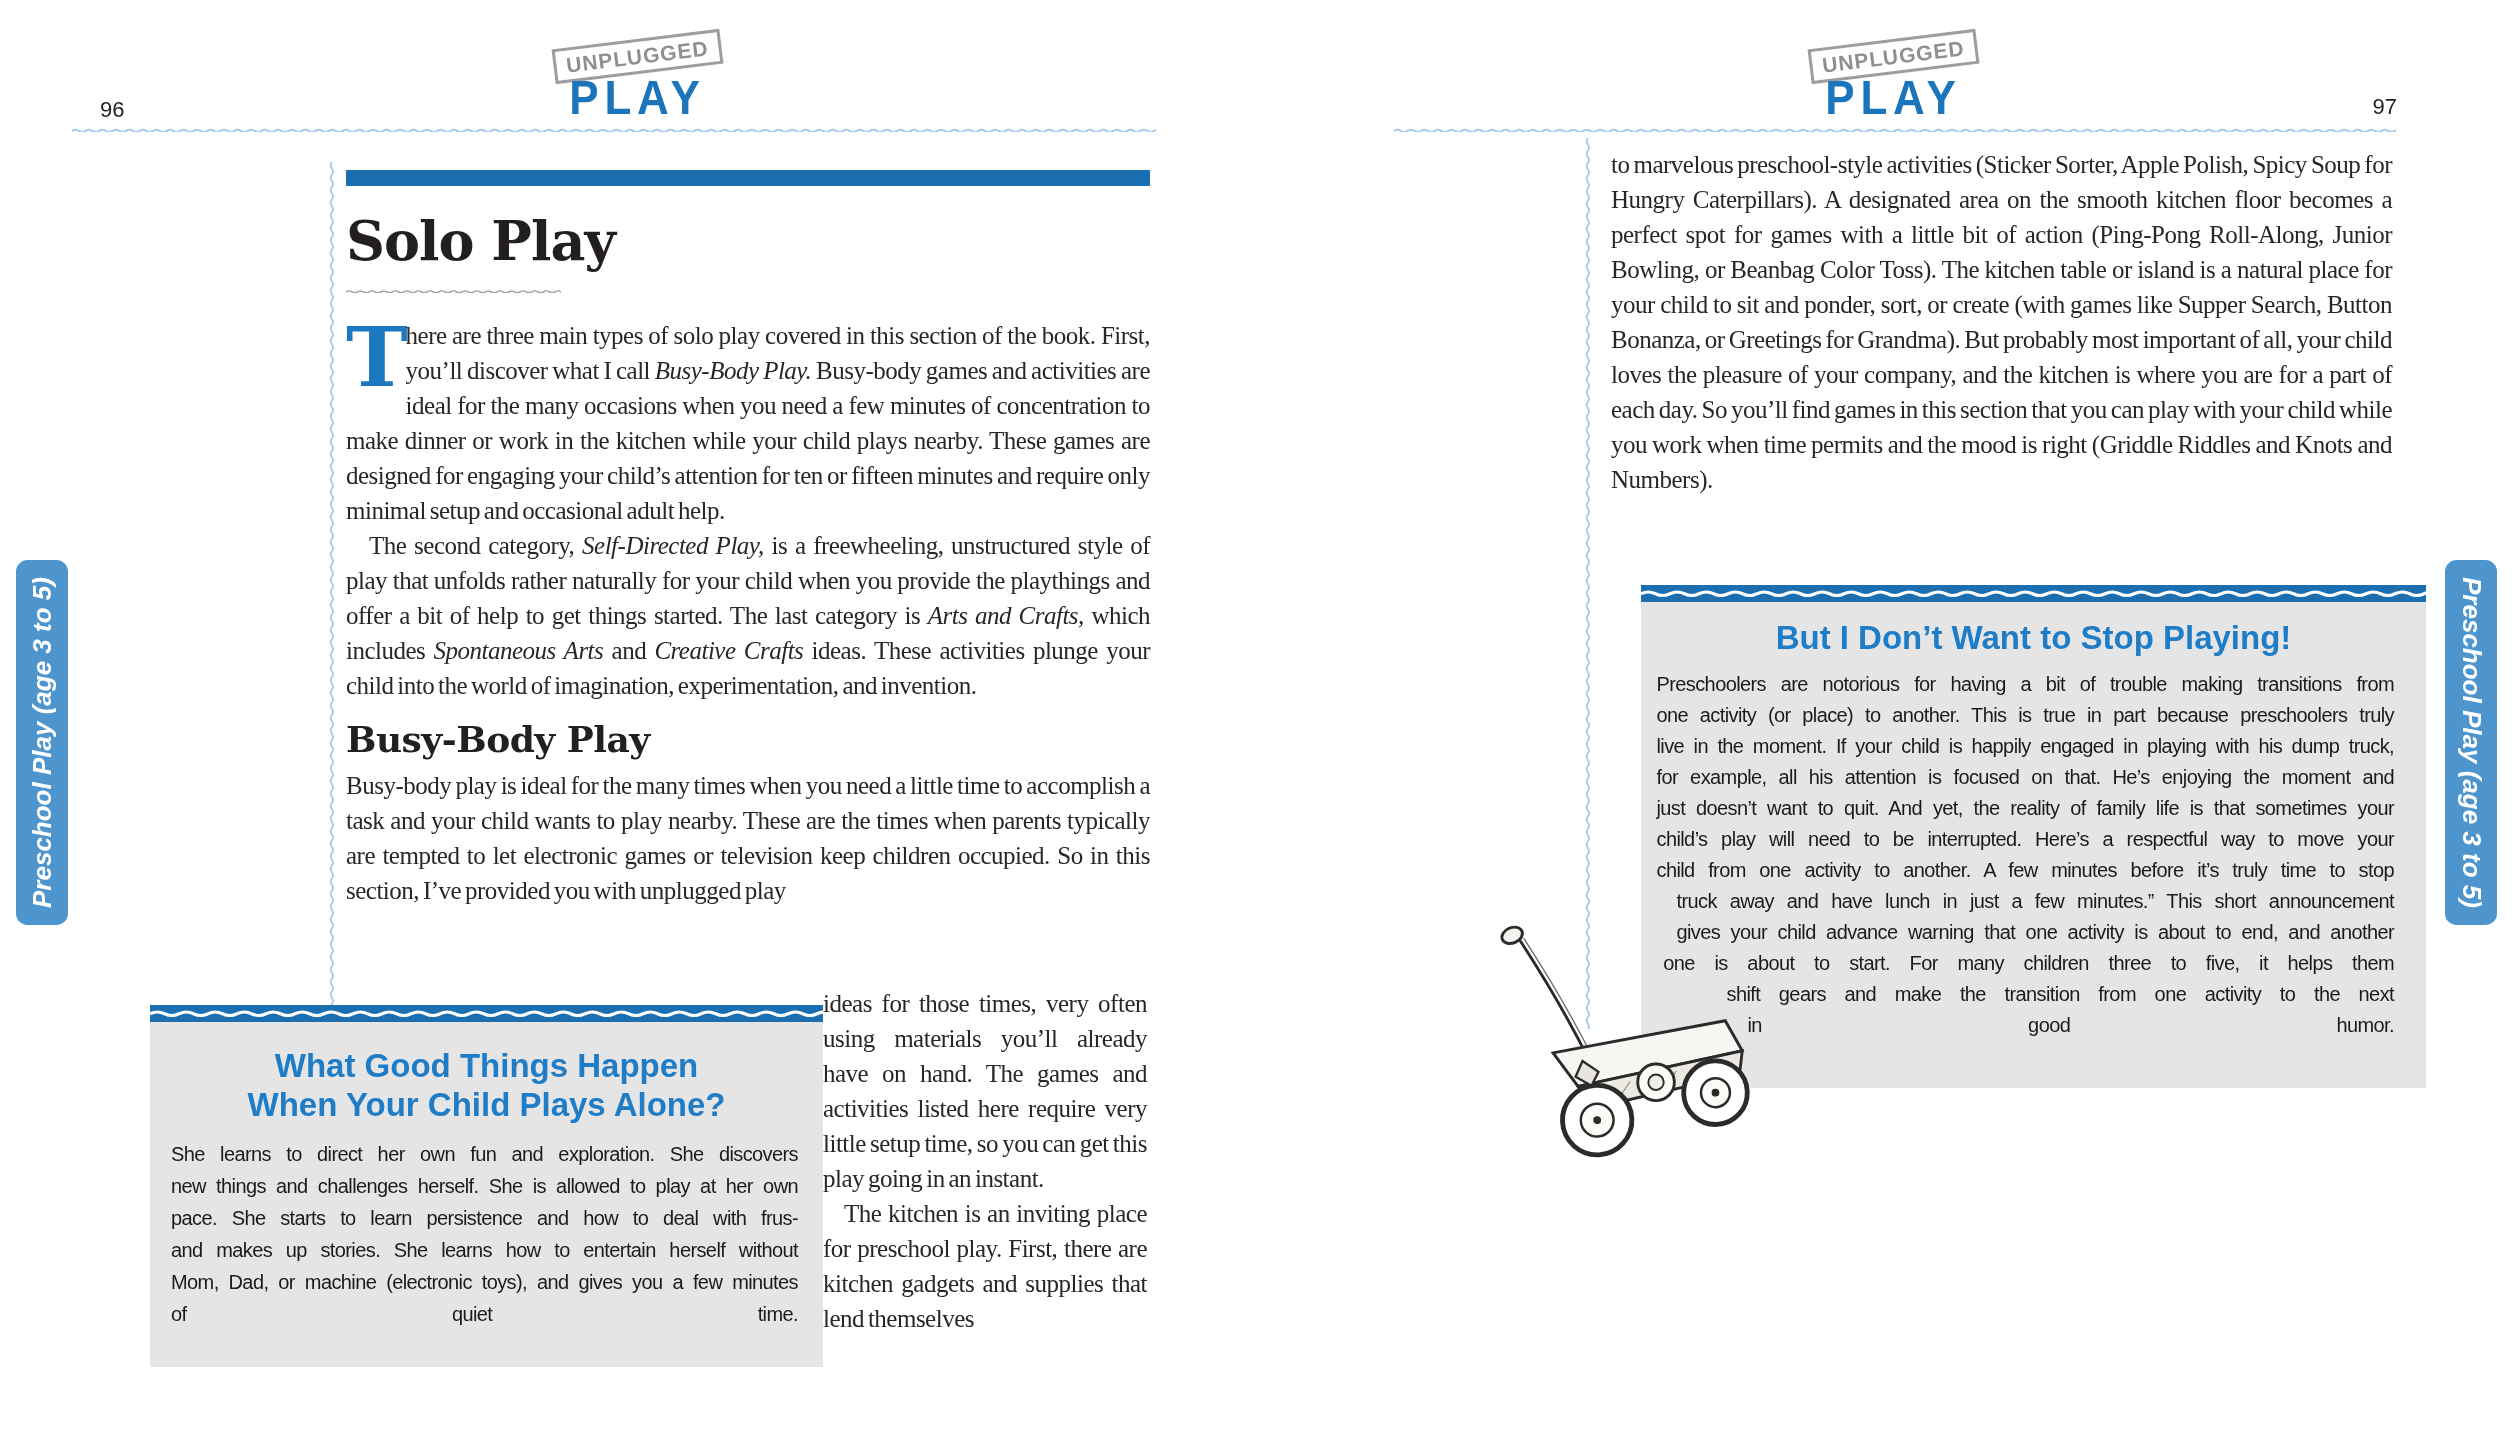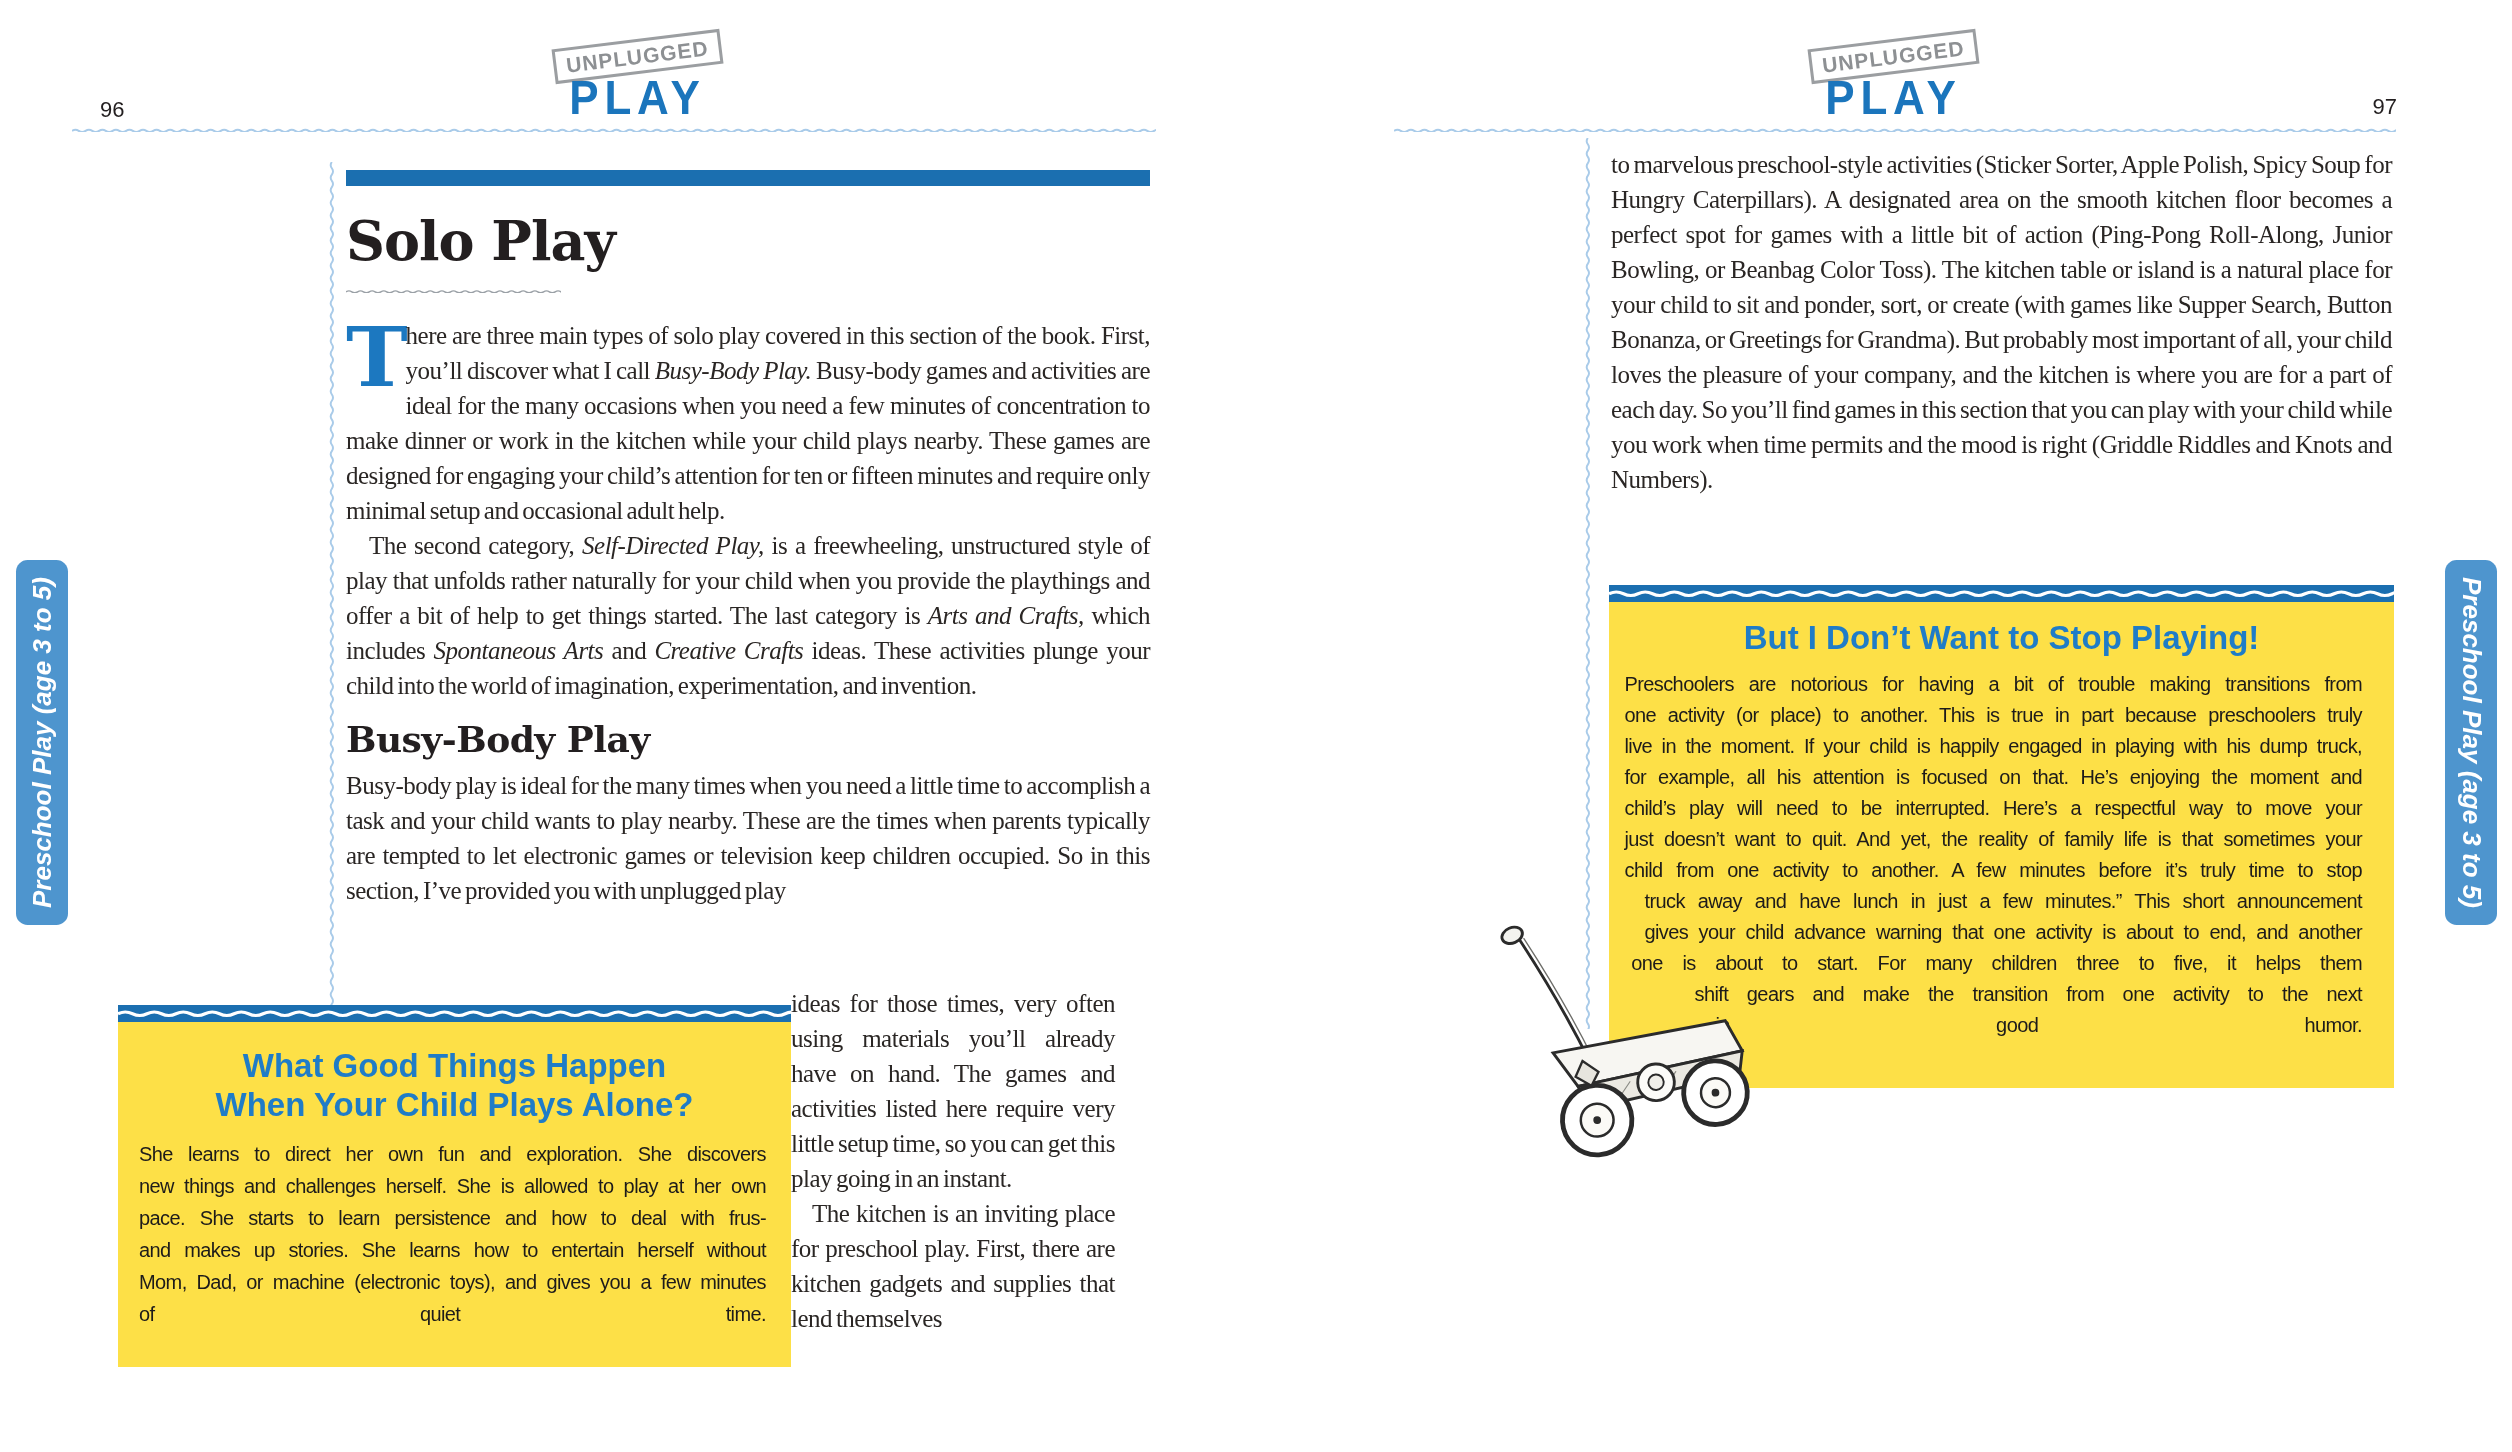--- a/index.html
+++ b/index.html
@@ -30,21 +30,21 @@
   .title{font-family:"DejaVu Serif",serif;font-weight:bold;font-size:54px;letter-spacing:-1px;color:#231f20;
          margin:23px 0 9.7px 0;}
   .bodytext{font-size:25px;line-height:35px;text-align:justify;letter-spacing:-0.5px;word-spacing:-1.9px;color:#2a2624;}
   .dropcap{float:left;width:48px;font-family:"DejaVu Serif",serif;font-weight:bold;font-size:83px;line-height:64px;
            color:#1c78c0;margin:7.7px 11.6px 0 0;}
   .it{font-style:italic;}
   .indent{text-indent:23px;}
   .subhead{font-family:"DejaVu Serif",serif;font-weight:bold;font-size:36px;color:#231f20;margin:15.5px 0 7.7px 0;letter-spacing:-0.5px;}
 
   
-  .bluebox{background:#fde047;}
+  .bluebox{background:#e5e5e5;margin-left:32px;}
   .boxbar{position:absolute;top:0;left:0;width:100%;height:17.4px;background:#1b6fb0;}
   .boxhead{font-family:"Liberation Sans",sans-serif;font-weight:bold;font-size:33px;line-height:39px;
            color:#1f7cc7;text-align:center;}
   .boxlines{font-family:"Liberation Sans",sans-serif;font-size:20px;color:#1d1b1a;
             letter-spacing:-0.6px;word-spacing:-1px;}
   .bline{text-align:justify;text-align-last:justify;}
   .good-lines .bline{line-height:32px;}
   .good-lines .bline:nth-child(7){text-align-last:left;}
   .stop-lines .bline{line-height:31px;}
   .stop-lines .bline:nth-child(8){padding-left:20px;}
@@ -141,22 +141,22 @@
       <div class="wave" style="position:absolute;left:0;top:1px;width:100%;height:15.5px;"><svg width="785" height="15.5" viewBox="0 0 812 16">
             <path d="M0 8 Q 7.5 4.4 15 8 Q 22.5 11.6 30 8 Q 37.5 4.4 45 8 Q 52.5 11.6 60 8 Q 67.5 4.4 75 8 Q 82.5 11.6 90 8 Q 97.5 4.4 105 8 Q 112.5 11.6 120 8 Q 127.5 4.4 135 8 Q 142.5 11.6 150 8 Q 157.5 4.4 165 8 Q 172.5 11.6 180 8 Q 187.5 4.4 195 8 Q 202.5 11.6 210 8 Q 217.5 4.4 225 8 Q 232.5 11.6 240 8 Q 247.5 4.4 255 8 Q 262.5 11.6 270 8 Q 277.5 4.4 285 8 Q 292.5 11.6 300 8 Q 307.5 4.4 315 8 Q 322.5 11.6 330 8 Q 337.5 4.4 345 8 Q 352.5 11.6 360 8 Q 367.5 4.4 375 8 Q 382.5 11.6 390 8 Q 397.5 4.4 405 8 Q 412.5 11.6 420 8 Q 427.5 4.4 435 8 Q 442.5 11.6 450 8 Q 457.5 4.4 465 8 Q 472.5 11.6 480 8 Q 487.5 4.4 495 8 Q 502.5 11.6 510 8 Q 517.5 4.4 525 8 Q 532.5 11.6 540 8 Q 547.5 4.4 555 8 Q 562.5 11.6 570 8 Q 577.5 4.4 585 8 Q 592.5 11.6 600 8 Q 607.5 4.4 615 8 Q 622.5 11.6 630 8 Q 637.5 4.4 645 8 Q 652.5 11.6 660 8 Q 667.5 4.4 675 8 Q 682.5 11.6 690 8 Q 697.5 4.4 705 8 Q 712.5 11.6 720 8 Q 727.5 4.4 735 8 Q 742.5 11.6 750 8 Q 757.5 4.4 765 8 Q 772.5 11.6 780 8 Q 787.5 4.4 795 8 Q 802.5 11.6 810 8 Q 817.5 4.4 825 8 Q 832.5 11.6 840 8" fill="none" stroke="#ffffff" stroke-width="3.2"></path>
           </svg></div>
     </div>
     <div class="boxhead" style="margin:33px 19.3px 0 19.3px;">But I Don’t Want to Stop Playing!</div>
     <div class="boxlines stop-lines" style="margin:11.6px 32px 0 15.5px;">
         <div class="bline">Preschoolers are notorious for having a bit of trouble making transitions from</div>
         <div class="bline">one activity (or place) to another. This is true in part because preschoolers truly</div>
         <div class="bline">live in the moment. If your child is happily engaged in playing with his dump truck,</div>
         <div class="bline">for example, all his attention is focused on that. He’s enjoying the moment and</div>
+        <div class="bline">just doesn’t want to quit. And yet, the reality of family life is that sometimes your</div>
         <div class="bline">child’s play will need to be interrupted. Here’s a respectful way to move your</div>
-        <div class="bline">just doesn’t want to quit. And yet, the reality of family life is that sometimes your</div>
         <div class="bline">child from one activity to another. A few minutes before it’s truly time to stop</div>
         <div class="bline">truck away and have lunch in just a few minutes.” This short announcement</div>
         <div class="bline">gives your child advance warning that one activity is about to end, and another</div>
         <div class="bline">one is about to start. For many children three to five, it helps them</div>
         <div class="bline">shift gears and make the transition from one activity to the next</div>
         <div class="bline">in good humor.</div>
       </div>
   </div>
 
   <svg class="abs" style="left:1496px;top:914px;transform:rotate(-3deg);" width="263" height="243" viewBox="0 0 272 252">

